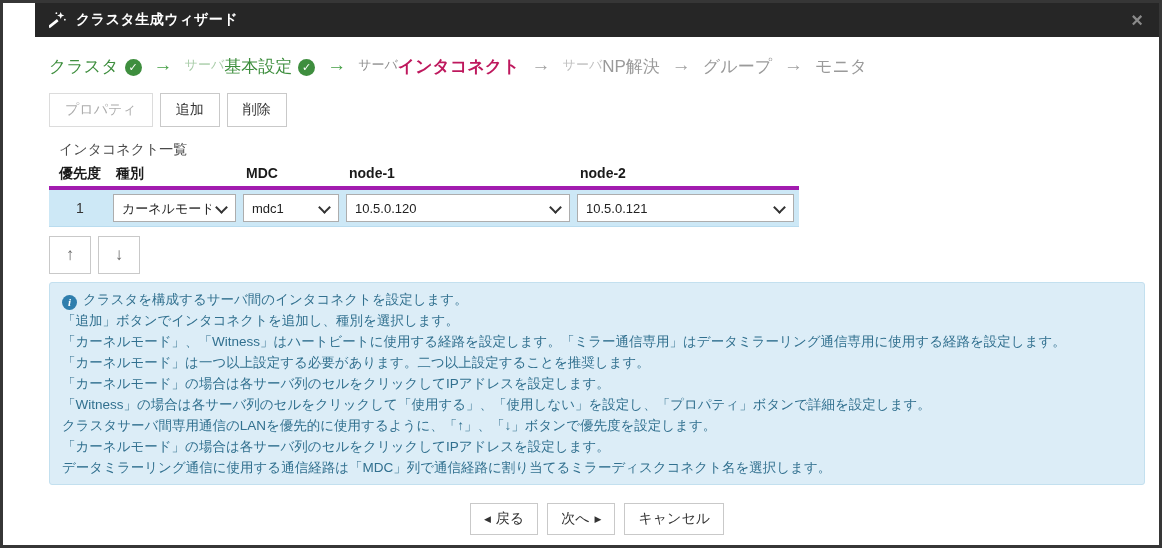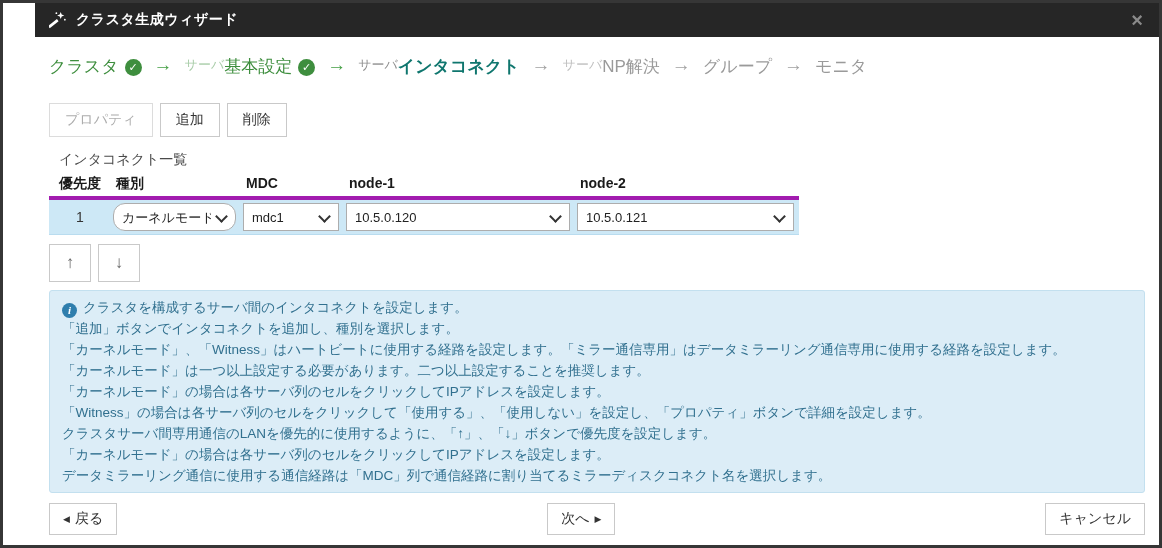--- a/index.html
+++ b/index.html
@@ -35,38 +35,38 @@
     padding:10px 14px 10px 14px;overflow:hidden;background:#fff;
   }
 
   
   .steps{display:flex;align-items:flex-end;margin:6px 0 12px 0;}
   .step{display:flex;flex-direction:row;}
   .step-top{font-size:13px;height:20px;line-height:20px;}
   .step-main{display:flex;align-items:center;font-size:17px;line-height:24px;}
   .step.done .step-main{color:#3e8e3e;}
   .step.done .step-top{color:#a9cda9;}
-  .step.current .step-main{color:#0f766e;font-weight:bold;}
+  .step.current .step-main{color:#be185d;font-weight:bold;}
   .step.current .step-top{color:#8f8f8f;}
   .step.pending .step-main{color:#9a9a9a;text-align:right;}
   .step.pending .step-top{color:#bfbfbf;}
   .check{
     width:17px;height:17px;border-radius:50%;
     background:#3e8e3e;color:#fff;font-size:11px;font-weight:bold;
     line-height:17px;text-align:center;margin-left:6px;flex:0 0 17px;
   }
   .step-arrow{
     font-size:19px;font-weight:bold;margin:0 12px 2px 12px;line-height:24px;
     align-self:flex-end;
   }
   .step-arrow.green{color:#45a045;}
   .step-arrow.gray{color:#a0a0a0;}
 
   
-  .toolbar{display:flex;margin:12px 0 12px 0;}
+  .toolbar{display:flex;margin:2px 0 12px 0;}
   .btn{
     background:#fff;border:1px solid #c9c9c9;color:#333;
     font-size:14px;padding:7px 15px;margin-right:7px;cursor:pointer;
     font-family:inherit;
   }
   .btn:disabled,.btn.disabled{color:#adadad;border-color:#dcdcdc;cursor:default;}
 
   
   .table-caption{font-size:14px;color:#4a4a4a;margin:2px 0 6px 10px;}
   .grid{display:grid;grid-template-columns:62px 130px 103px 231px 224px;width:750px;}
@@ -84,21 +84,21 @@
     width:100%;height:28px;border:1px solid #adadad;background:#fff;
     font-size:13px;color:#222;padding:0 24px 0 8px;
     -webkit-appearance:none;appearance:none;border-radius:0;
     font-family:inherit;
   }
   .sel::after{
     content:"";position:absolute;right:10px;top:9px;width:7px;height:7px;
     border-right:2px solid #333;border-bottom:2px solid #333;
     transform:rotate(45deg);pointer-events:none;
   }
-  .sel.type select{text-align:left;border-radius:12px;}
+  .sel.type select{text-align:left;}
 
   
   .reorder{display:flex;margin:9px 0 8px 0;}
   .arrow-btn{
     width:42px;height:38px;background:#fff;border:1px solid #c9c9c9;
     color:#666;font-size:17px;margin-right:7px;cursor:pointer;
     display:flex;align-items:center;justify-content:center;font-family:inherit;
   }
 
   
@@ -110,21 +110,21 @@
   .info-line{white-space:normal;}
   .info-icon{
     display:inline-block;width:15px;height:15px;border-radius:50%;
     background:#2f7ead;color:#fff;font-size:11px;font-weight:bold;
     line-height:15px;text-align:center;margin-right:6px;
     vertical-align:-2px;font-family:"Liberation Serif","DejaVu Serif",serif;
     font-style:italic;
   }
 
   
-  .footer{margin-top:auto;display:flex;justify-content:space-between;gap:9px;padding-top:10px;}
+  .footer{margin-top:auto;display:flex;justify-content:center;gap:9px;padding-top:10px;}
   .footer .btn{margin-right:0;padding:6px 13px;}
   .tri{font-size:9px;vertical-align:1px;}
   .tri.left{margin-right:5px;}
   .tri.right{margin-left:5px;}
 </style>
 </head>
 <body>
 
 <div class="dialog">
 

